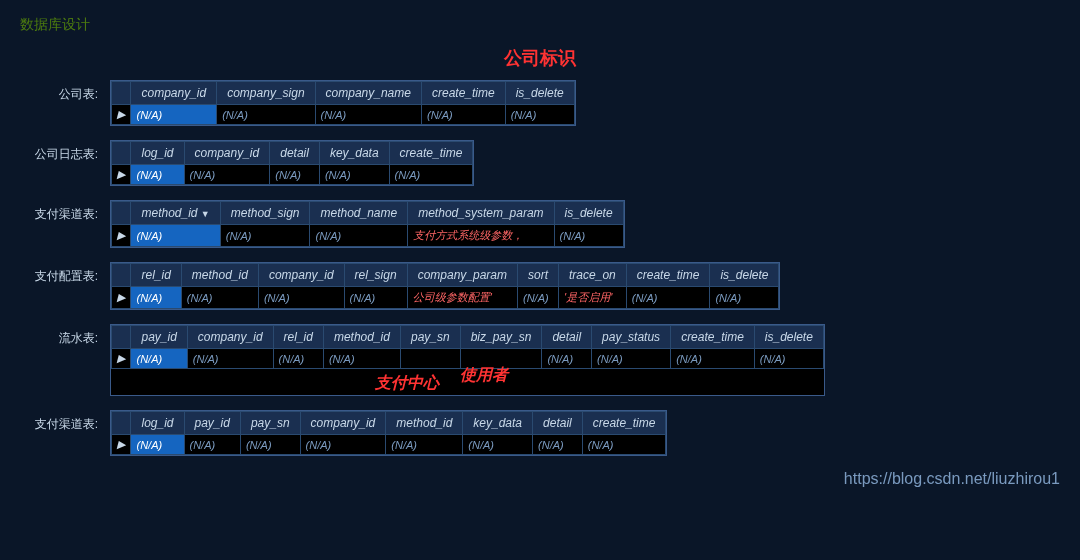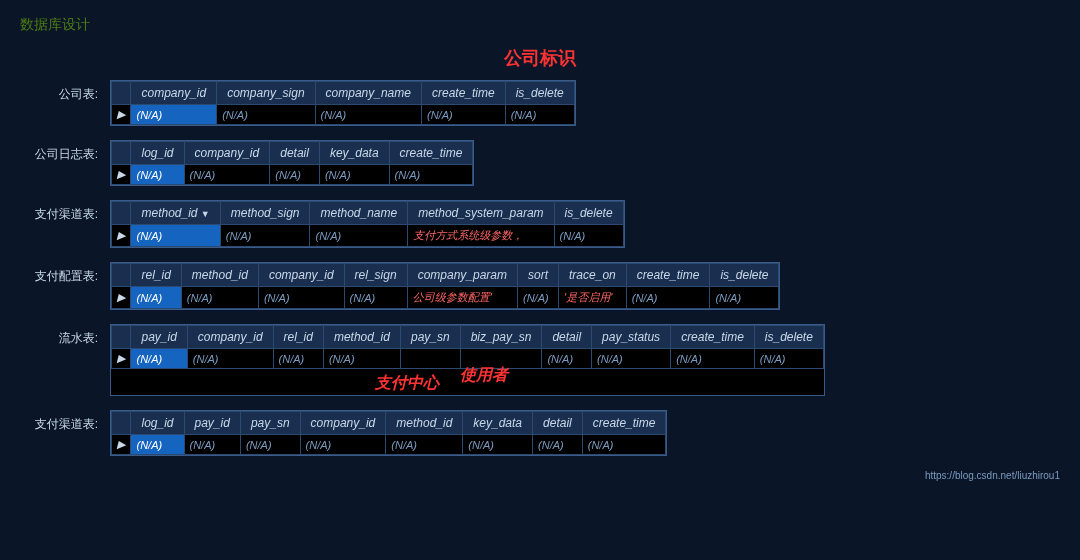--- a/index.html
+++ b/index.html
@@ -68,21 +68,21 @@
       color: #fff;
     }
     .annotation-red {
       color: #ff3333;
       font-size: 16px;
       font-weight: bold;
     }
     .footer-link {
       text-align: right;
       color: #7a9abf;
-      font-size: 10px;
+      font-size: 16px;
       margin-top: 8px;
     }
     .arrow-cell {
       color: #c8d8e8;
       font-size: 10px;
       padding: 3px 5px !important;
     }
   </style>
 </head>
 <body>

